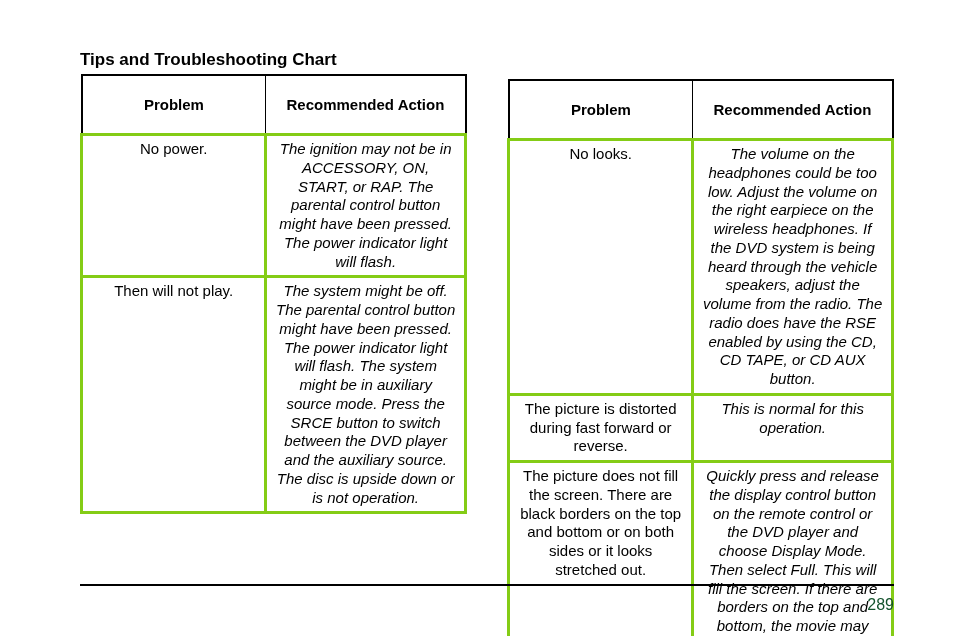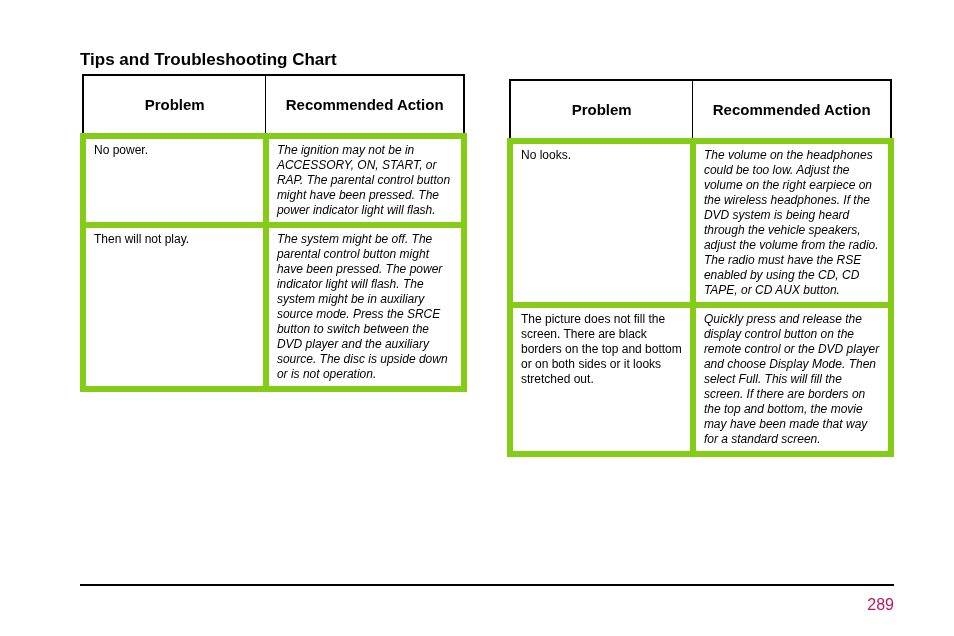--- a/index.html
+++ b/index.html
@@ -38,26 +38,27 @@
     th {
       border: 1px solid #000;
       border-top: 2px solid #000;
       padding: 20px 8px;
       text-align: center;
       font-weight: bold;
       font-size: 15px;
       color: #000;
     }
     td {
-      border: 6px solid #84cc16;
+      border: 3px solid #84cc16;
       padding: 4px 8px;
       vertical-align: top;
-      font-size: 12px;
+      font-size: 15px;
       line-height: 1.25;
       color: #000;
+      text-align: center;
     }
     td.problem {
       width: 48%;
     }
     td.action {
       width: 52%;
       font-style: italic;
     }
     .footer-line {
       position: absolute;
@@ -65,21 +66,21 @@
       left: 80px;
       right: 60px;
       height: 2.5px;
       background: #000;
     }
     .page-number {
       position: absolute;
       bottom: 22px;
       right: 60px;
       font-size: 16px;
-      color: #be185d;
+      color: #14532d;
     }
     .spacer {
       height: 29px;
     }
   </style>
 </head>
 <body>
 
 <div class="page">
   <div class="column">
@@ -108,21 +109,25 @@
     <table>
       <thead>
         <tr>
           <th>Problem</th>
           <th>Recommended Action</th>
         </tr>
       </thead>
       <tbody>
         <tr>
           <td class="problem">No looks.</td>
-          <td class="action">The volume on the headphones could be too low. Adjust the volume on the right earpiece on the wireless headphones. If the DVD system is being heard through the vehicle speakers, adjust the volume from the radio. The radio must have the RSE enabled by using the CD, CD TAPE, or CD AUX button.</td>
+          <td class="action">The volume on the headphones could be too low. Adjust the volume on the right earpiece on the wireless headphones. If the DVD system is being heard through the vehicle speakers, adjust the volume from the radio. The radio does have the RSE enabled by using the CD, CD TAPE, or CD AUX button.</td>
+        </tr>
+        <tr>
+          <td class="problem">The picture is distorted during fast forward or reverse.</td>
+          <td class="action">This is normal for this operation.</td>
         </tr>
         <tr>
           <td class="problem">The picture does not fill the screen. There are black borders on the top and bottom or on both sides or it looks stretched out.</td>
           <td class="action">Quickly press and release the display control button on the remote control or the DVD player and choose Display Mode. Then select Full. This will fill the screen. If there are borders on the top and bottom, the movie may have been made that way for a standard screen.</td>
         </tr>
       </tbody>
     </table>
   </div>
 </div>
 

